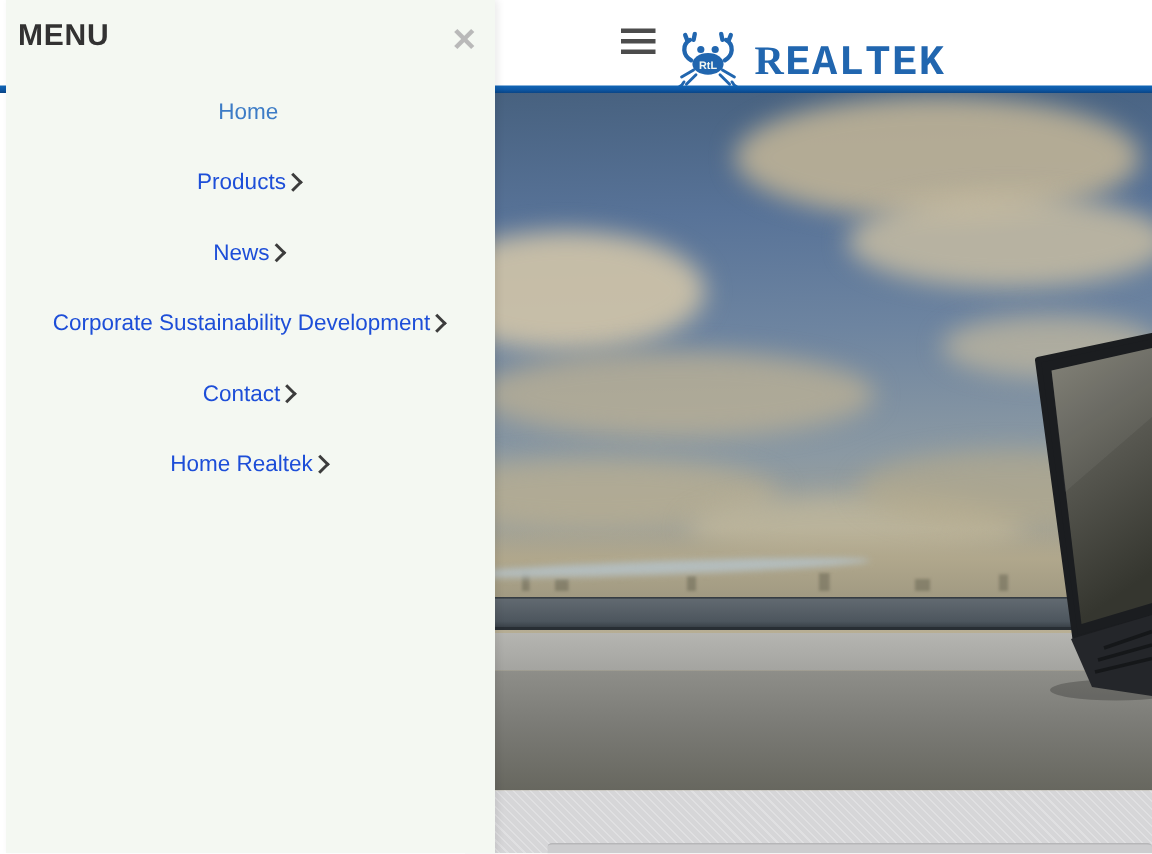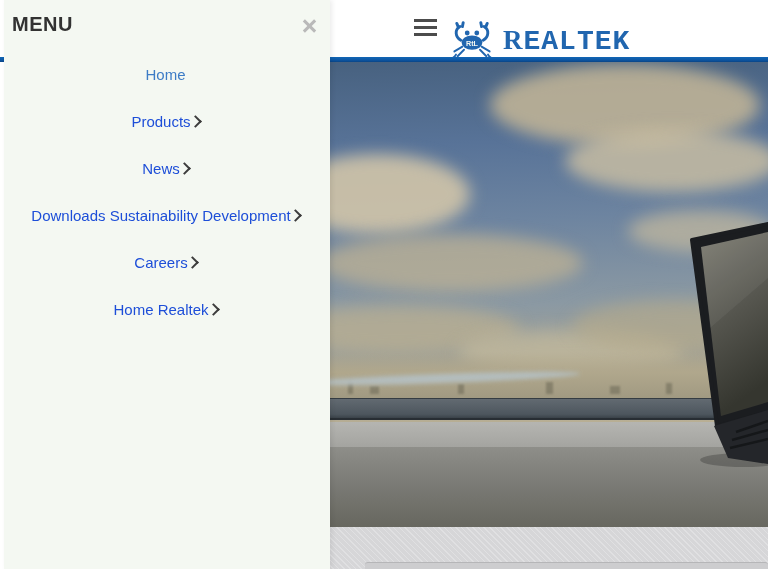--- a/index.html
+++ b/index.html
@@ -179,25 +179,25 @@
   </a>
         <a class="menu-item">
     <span class="label">Products</span>
     <span class="chevron"></span>
   </a>
         <a class="menu-item">
     <span class="label">News</span>
     <span class="chevron"></span>
   </a>
         <a class="menu-item">
-    <span class="label">Downloads Sustainability Development</span>
-    <span class="chevron"></span>
-  </a>
-        <a class="menu-item">
-    <span class="label">Careers</span>
+    <span class="label">Corporate Sustainability Development</span>
+    <span class="chevron"></span>
+  </a>
+        <a class="menu-item">
+    <span class="label">Contact</span>
     <span class="chevron"></span>
   </a>
         <a class="menu-item">
     <span class="label">Home Realtek</span>
     <span class="chevron"></span>
   </a>
       </nav>
   </aside>
 
 </div>

